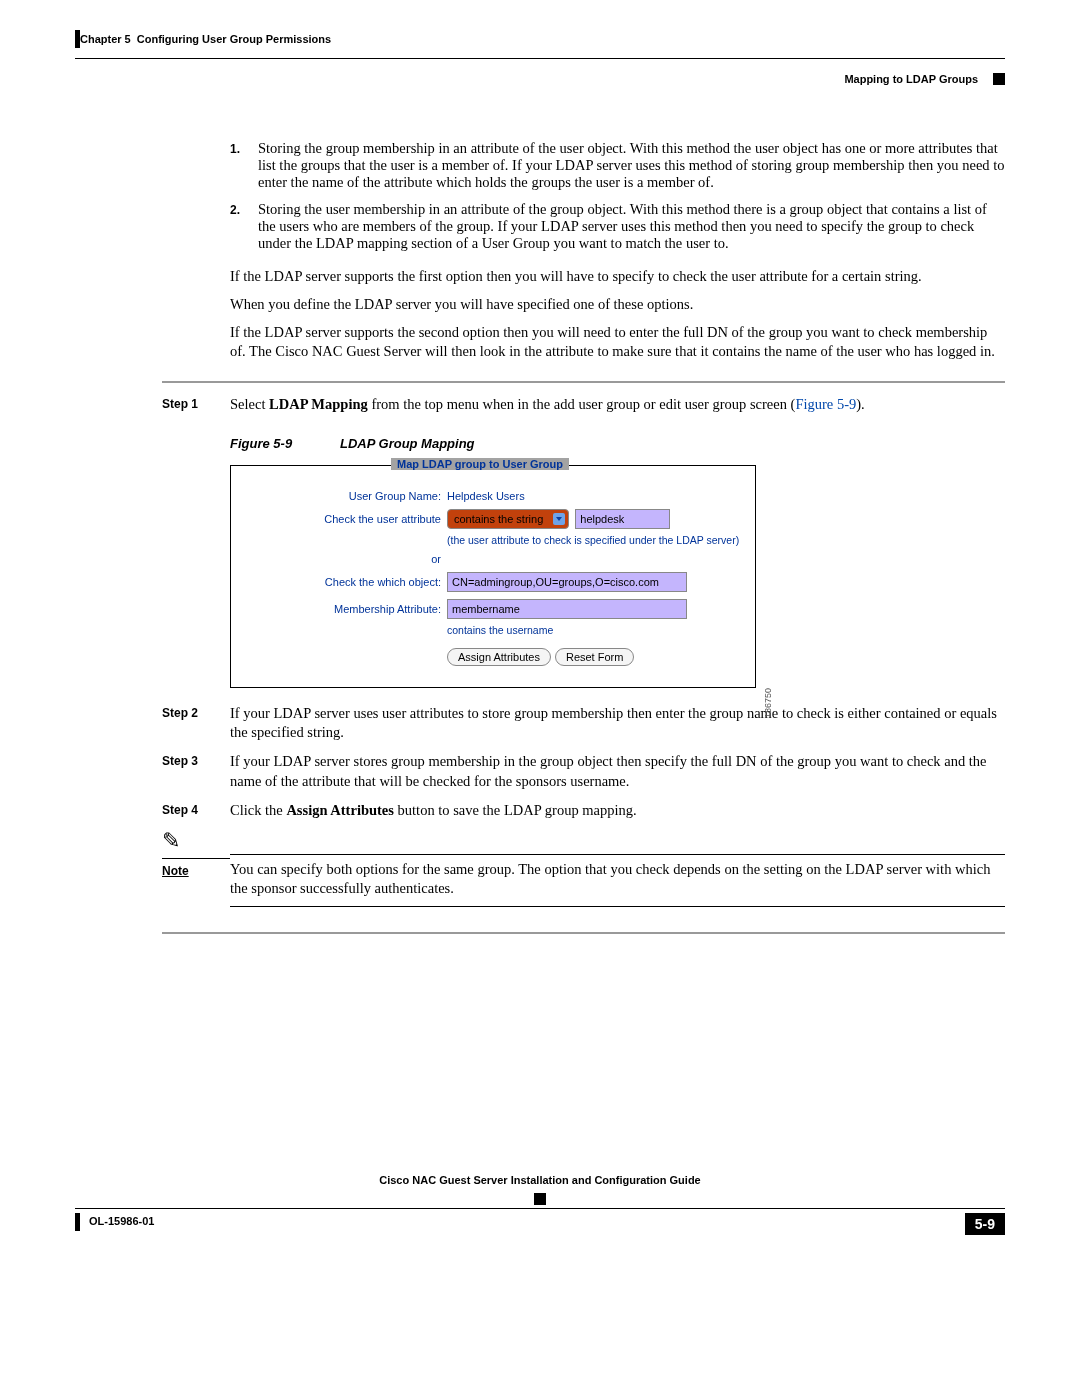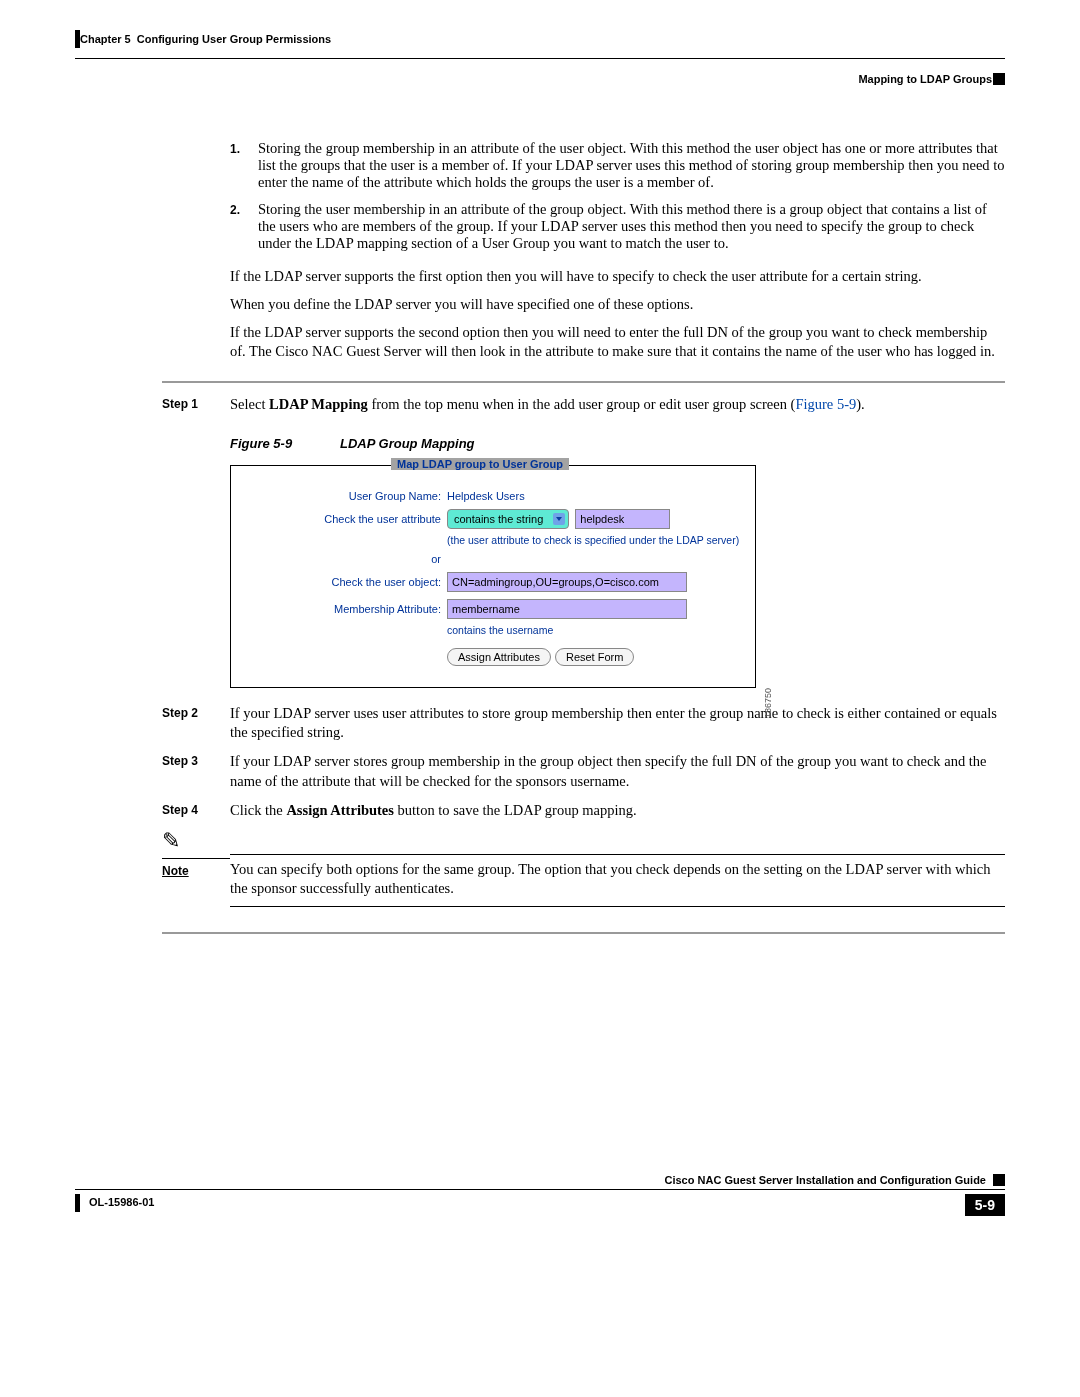--- a/index.html
+++ b/index.html
@@ -33,21 +33,21 @@
   }
   .header-left .bar {
     width: 5px;
     height: 18px;
     background: #000;
   }
   .header-right {
     margin-left: auto;
     display: flex;
     align-items: center;
-    gap: 1px;
+    gap: 15px;
     margin-top: 14px;
   }
   .header-right .box {
     width: 12px;
     height: 12px;
     background: #000;
   }
   .content {
     margin-left: 155px;
     margin-top: 55px;
@@ -140,21 +140,21 @@
     background: #c4b5fd;
     height: 16px;
     box-sizing: content-box;
   }
   .dropdown {
     display: inline-flex;
     align-items: center;
     border: 1px solid #888;
     border-radius: 4px;
     padding: 1px 3px 1px 6px;
-    background: #5eead4;
+    background: #c2410c;
     color: #000;
     height: 16px;
     font-size:11px;
   }
   .dropdown .arrow {
     width: 12px;
     height: 12px;
     margin-left: 10px;
     background: #6fa3e8;
     border-radius: 2px;
@@ -224,20 +224,21 @@
     margin-top: 240px;
   }
   .footer-title-row{
     display:flex;
     justify-content:flex-end;
     align-items:center;
     gap:7px;
     font-family: Arial, Helvetica, sans-serif;
     font-weight:bold;
     font-size:11px;
+    flex-direction:column;
   }
   .footer-title-row .box{ width:12px;height:12px;background:#000;}
   .footer-line{ border-top:1px solid #000; margin-top:3px;}
   .footer-bottom{
     display:flex;
     justify-content:space-between;
     margin-top:4px;
     font-family: Arial, Helvetica, sans-serif;
     font-size:11px;
   }
@@ -318,21 +319,21 @@
         <span style="width:6px"></span>
         <input class="form-input" style="width: 85px;" value="helpdesk">
       </div>
       <div class="hint">(the user attribute to check is specified under the LDAP server)</div>
 
       <div class="form-row">
         <div class="form-label">or</div>
       </div>
 
       <div class="form-row">
-        <div class="form-label">Check the user object:</div>
+        <div class="form-label">Check the which object:</div>
         <input class="form-input" style="width: 230px;" value="CN=admingroup,OU=groups,O=cisco.com">
       </div>
 
       <div class="form-row">
         <div class="form-label">Membership Attribute:</div>
         <input class="form-input" style="width: 230px;" value="membername">
       </div>
       <div class="hint">contains the username</div>
 
       <div class="form-row" style="margin-top:12px;">

